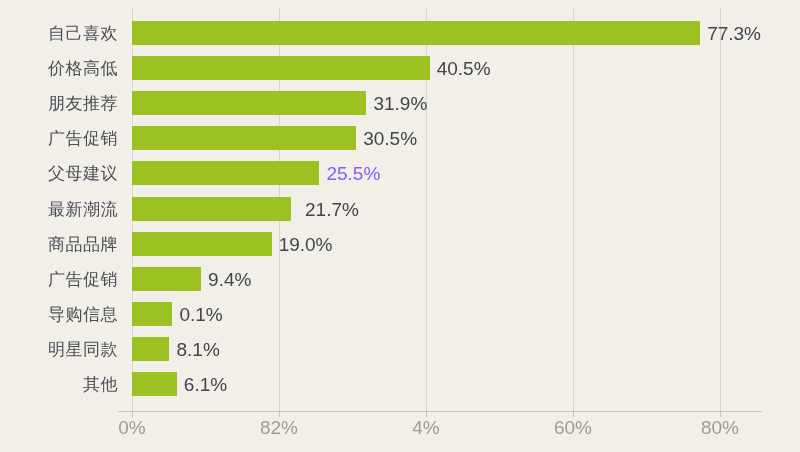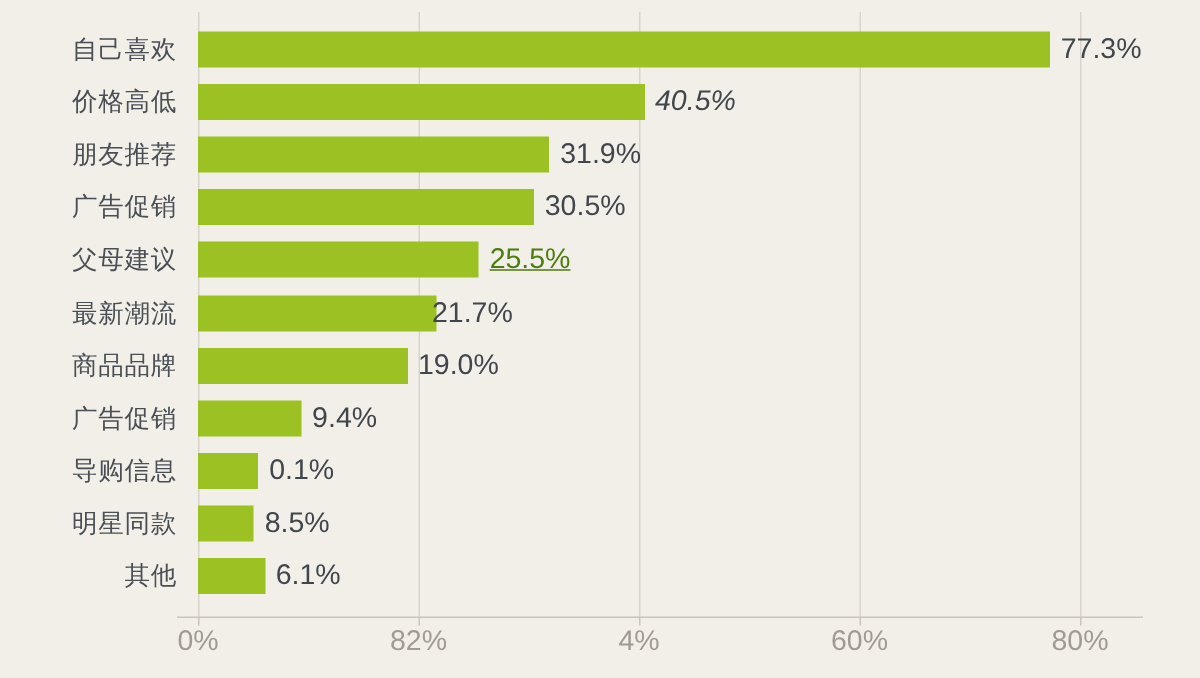--- a/index.html
+++ b/index.html
@@ -147,61 +147,61 @@
       </div>
     <div class="rows" id="rows">
         <div class="row" style="top: 21px;">
           <div class="cat-label" style="color: rgb(73, 79, 85);">自己喜欢</div>
           <div class="bar" style="width: 568.155px; background: rgb(155, 194, 34);"></div>
           <div class="val-label" style="left: 707.155px; color: rgb(64, 70, 76);">77.3%</div>
         </div>
         <div class="row" style="top: 56.1px;">
           <div class="cat-label" style="color: rgb(73, 79, 85);">价格高低</div>
           <div class="bar" style="width: 297.675px; background: rgb(155, 194, 34);"></div>
-          <div class="val-label" style="left: 436.675px; color: rgb(64, 70, 76); font-style: italic;">40.5%</div>
+          <div class="val-label" style="left: 436.675px; color: rgb(64, 70, 76);">40.5%</div>
         </div>
         <div class="row" style="top: 91.2px;">
           <div class="cat-label" style="color: rgb(73, 79, 85);">朋友推荐</div>
           <div class="bar" style="width: 234.465px; background: rgb(155, 194, 34);"></div>
           <div class="val-label" style="left: 373.465px; color: rgb(64, 70, 76);">31.9%</div>
         </div>
         <div class="row" style="top: 126.3px;">
           <div class="cat-label" style="color: rgb(73, 79, 85);">广告促销</div>
           <div class="bar" style="width: 224.175px; background: rgb(155, 194, 34);"></div>
           <div class="val-label" style="left: 363.175px; color: rgb(64, 70, 76);">30.5%</div>
         </div>
         <div class="row" style="top: 161.4px;">
           <div class="cat-label" style="color: rgb(73, 79, 85);">父母建议</div>
           <div class="bar" style="width: 187.425px; background: rgb(155, 194, 34);"></div>
-          <div class="val-label" style="left: 326.425px; color: #4d7c0f; text-decoration: underline;">25.5%</div>
+          <div class="val-label" style="left: 326.425px; color: #8b5cf6;">25.5%</div>
         </div>
         <div class="row" style="top: 196.5px;">
           <div class="cat-label" style="color: rgb(73, 79, 85);">最新潮流</div>
           <div class="bar" style="width: 159.495px; background: rgb(155, 194, 34);"></div>
-          <div class="val-label" style="left: 288px; color: rgb(64, 70, 76);">21.7%</div>
+          <div class="val-label" style="left: 305px; color: rgb(64, 70, 76);">21.7%</div>
         </div>
         <div class="row" style="top: 231.6px;">
           <div class="cat-label" style="color: rgb(73, 79, 85);">商品品牌</div>
           <div class="bar" style="width: 139.65px; background: rgb(155, 194, 34);"></div>
           <div class="val-label" style="left: 278.65px; color: rgb(64, 70, 76);">19.0%</div>
         </div>
         <div class="row" style="top: 266.7px;">
           <div class="cat-label" style="color: rgb(73, 79, 85);">广告促销</div>
           <div class="bar" style="width: 69.09px; background: rgb(155, 194, 34);"></div>
           <div class="val-label" style="left: 208.09px; color: rgb(64, 70, 76);">9.4%</div>
         </div>
         <div class="row" style="top: 301.8px;">
           <div class="cat-label" style="color: rgb(73, 79, 85);">导购信息</div>
           <div class="bar" style="width: 40.425px; background: rgb(155, 194, 34);"></div>
           <div class="val-label" style="left: 179.425px; color: rgb(64, 70, 76);">0.1%</div>
         </div>
         <div class="row" style="top: 336.9px;">
           <div class="cat-label" style="color: rgb(73, 79, 85);">明星同款</div>
           <div class="bar" style="width: 37.485px; background: rgb(155, 194, 34);"></div>
-          <div class="val-label" style="left: 176.485px; color: rgb(64, 70, 76);">8.5%</div>
+          <div class="val-label" style="left: 176.485px; color: rgb(64, 70, 76);">8.1%</div>
         </div>
         <div class="row" style="top: 372px;">
           <div class="cat-label" style="color: rgb(73, 79, 85);">其他</div>
           <div class="bar" style="width: 44.835px; background: rgb(155, 194, 34);"></div>
           <div class="val-label" style="left: 183.835px; color: rgb(64, 70, 76);">6.1%</div>
         </div>
       </div>
   </div>
 
   <div class="xticks" id="xticks">

